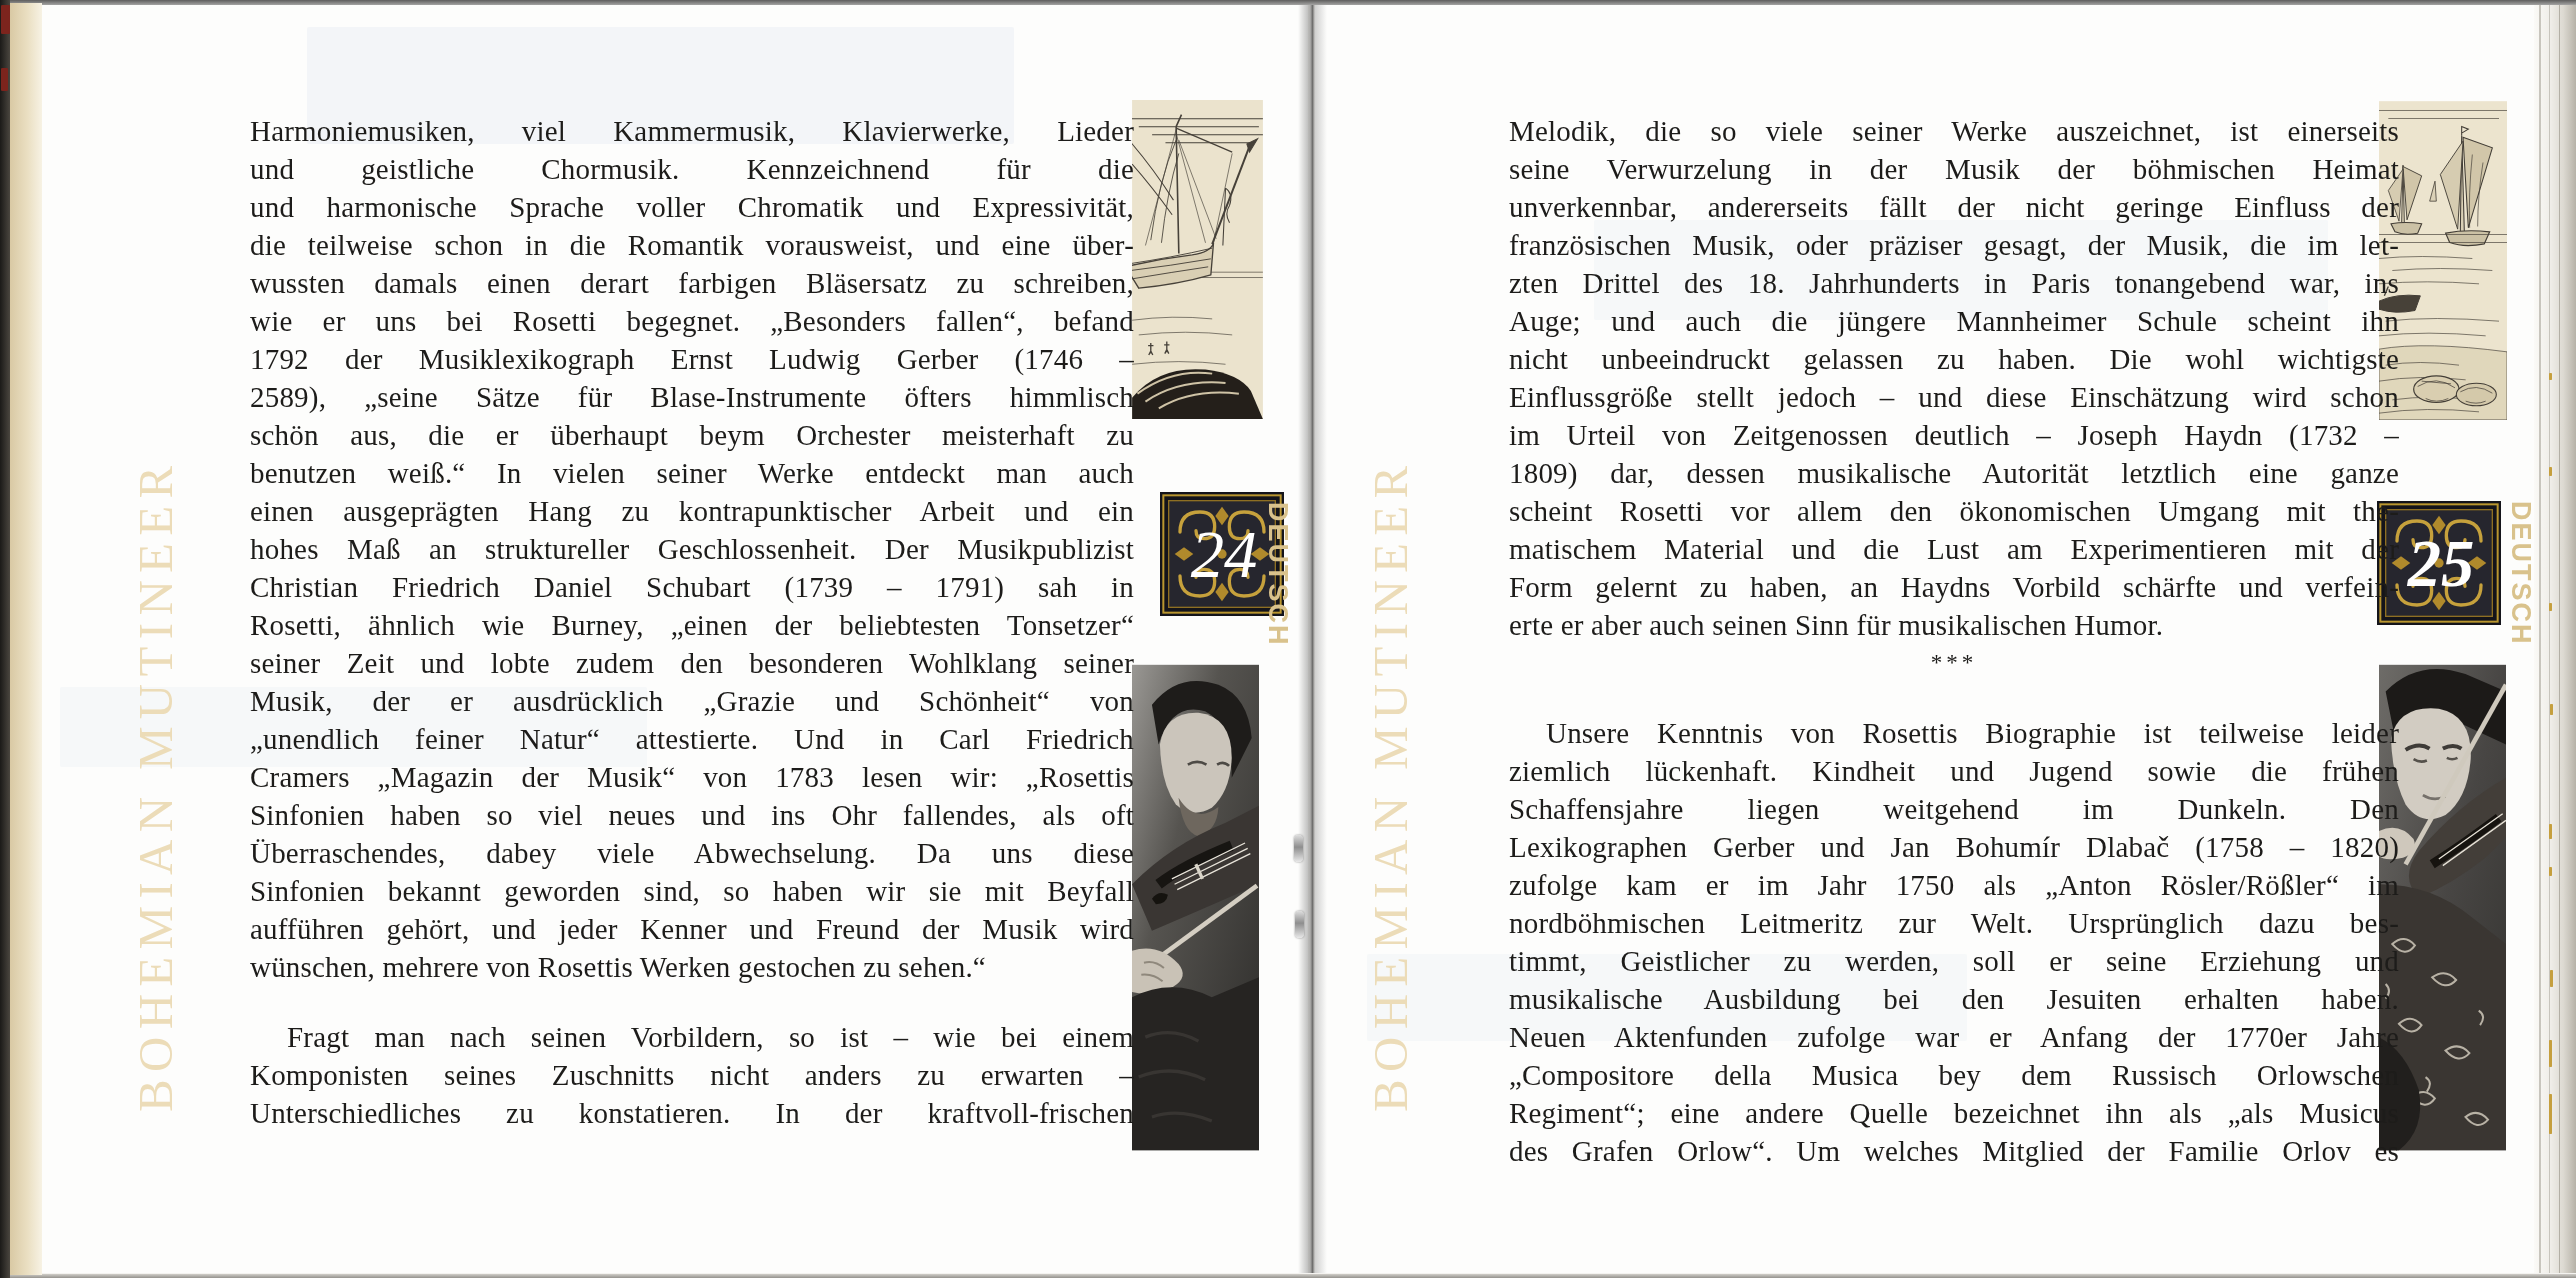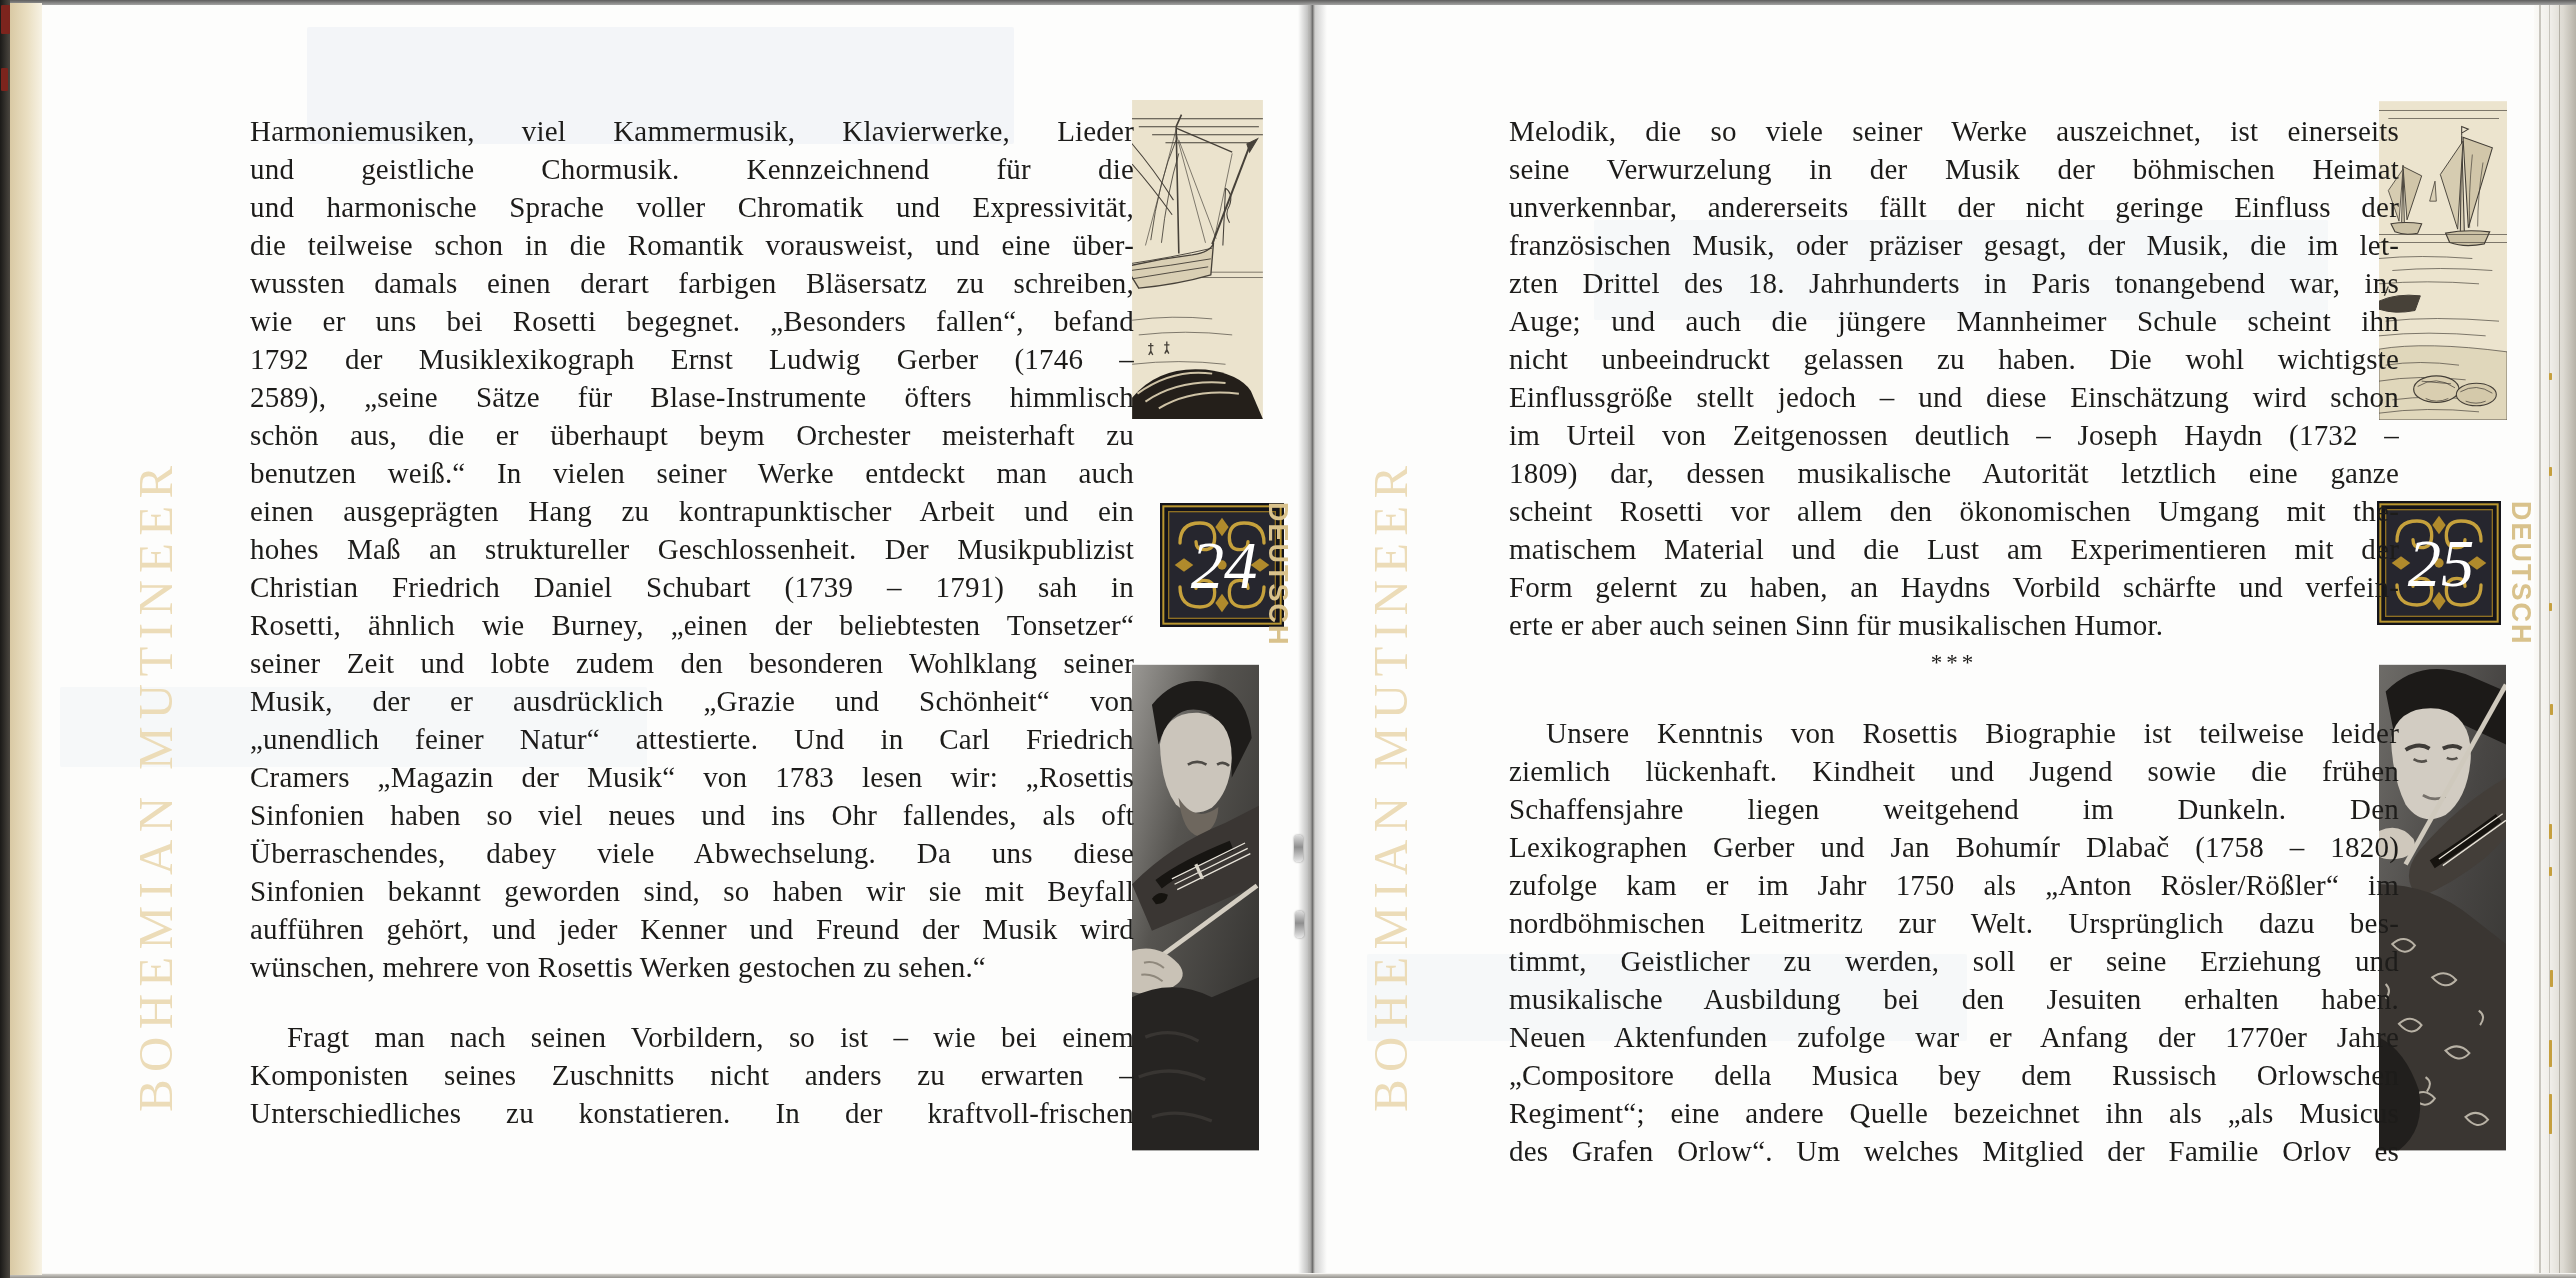--- a/index.html
+++ b/index.html
@@ -116,21 +116,21 @@
         <path d="M52 378 l0 -16 m-4 5 l8 0 m-7 13 l3 -6 3 6" stroke-width="2"></path>
 
         <path d="M0 330 Q60 322 120 328 M10 352 Q80 344 150 352 M0 396 Q70 388 140 396" stroke-width="1"></path>
       </g>
 
       <path d="M0 446 Q40 398 110 404 Q160 410 178 436 L196 478 L0 478 Z" fill="#241f1a"></path>
       <path d="M8 440 Q60 402 120 410 M20 452 Q70 418 140 424 M40 462 Q90 432 160 440" stroke="#cfc3a6" stroke-width="3" fill="none"></path>
     </svg>
   </div>
 
-  <div class="badge" style="left:1136px;top:503px;padding-left:24px;">
+  <div class="badge" style="left:1136px;top:492px;padding-left:24px;">
     <svg width="124" height="124" viewBox="0 0 186 186">
       <rect width="186" height="186" fill="#14141a"></rect>
       <rect x="5" y="5" width="176" height="176" fill="none" stroke="#b9962f" stroke-width="3"></rect>
       <rect x="13" y="13" width="160" height="160" fill="#26262e" stroke="#8e6f23" stroke-width="2"></rect>
       <g stroke="#c6a13c" fill="none" stroke-width="5" stroke-linecap="round">
         <path d="M30 60 Q30 30 60 30 Q82 30 82 52 Q82 70 66 70 Q54 70 54 58"></path>
         <path d="M156 60 Q156 30 126 30 Q104 30 104 52 Q104 70 120 70 Q132 70 132 58"></path>
         <path d="M30 126 Q30 156 60 156 Q82 156 82 134 Q82 116 66 116 Q54 116 54 128"></path>
         <path d="M156 126 Q156 156 126 156 Q104 156 104 134 Q104 116 120 116 Q132 116 132 128"></path>
       </g>
@@ -217,21 +217,21 @@
         <path d="M10 396 q50 -8 110 0 M0 420 q60 -10 130 -2 M20 448 q60 -8 120 0 M0 468 q70 -10 150 -2" stroke-width="1"></path>
 
         <ellipse cx="86" cy="432" rx="34" ry="20" fill="#d8cdae" stroke-width="1.8"></ellipse>
         <path d="M58 428 q28 -18 56 2 M64 420 l44 4 M70 446 q16 8 34 0" stroke-width="1.1"></path>
         <ellipse cx="146" cy="440" rx="30" ry="17" fill="#d2c7a8" stroke-width="1.6"></ellipse>
         <path d="M122 436 q24 -14 48 2 M130 450 q16 6 30 0" stroke-width="1.1"></path>
       </g>
     </svg>
   </div>
 
-  <div class="badge" style="left:2377px;top:501px;">
+  <div class="badge" style="left:2377px;top:501px;font-weight:bold;">
     <svg width="124" height="124" viewBox="0 0 186 186">
       <rect width="186" height="186" fill="#14141a"></rect>
       <rect x="5" y="5" width="176" height="176" fill="none" stroke="#b9962f" stroke-width="3"></rect>
       <rect x="13" y="13" width="160" height="160" fill="#26262e" stroke="#8e6f23" stroke-width="2"></rect>
       <g stroke="#c6a13c" fill="none" stroke-width="5" stroke-linecap="round">
         <path d="M30 60 Q30 30 60 30 Q82 30 82 52 Q82 70 66 70 Q54 70 54 58"></path>
         <path d="M156 60 Q156 30 126 30 Q104 30 104 52 Q104 70 120 70 Q132 70 132 58"></path>
         <path d="M30 126 Q30 156 60 156 Q82 156 82 134 Q82 116 66 116 Q54 116 54 128"></path>
         <path d="M156 126 Q156 156 126 156 Q104 156 104 134 Q104 116 120 116 Q132 116 132 128"></path>
       </g>

